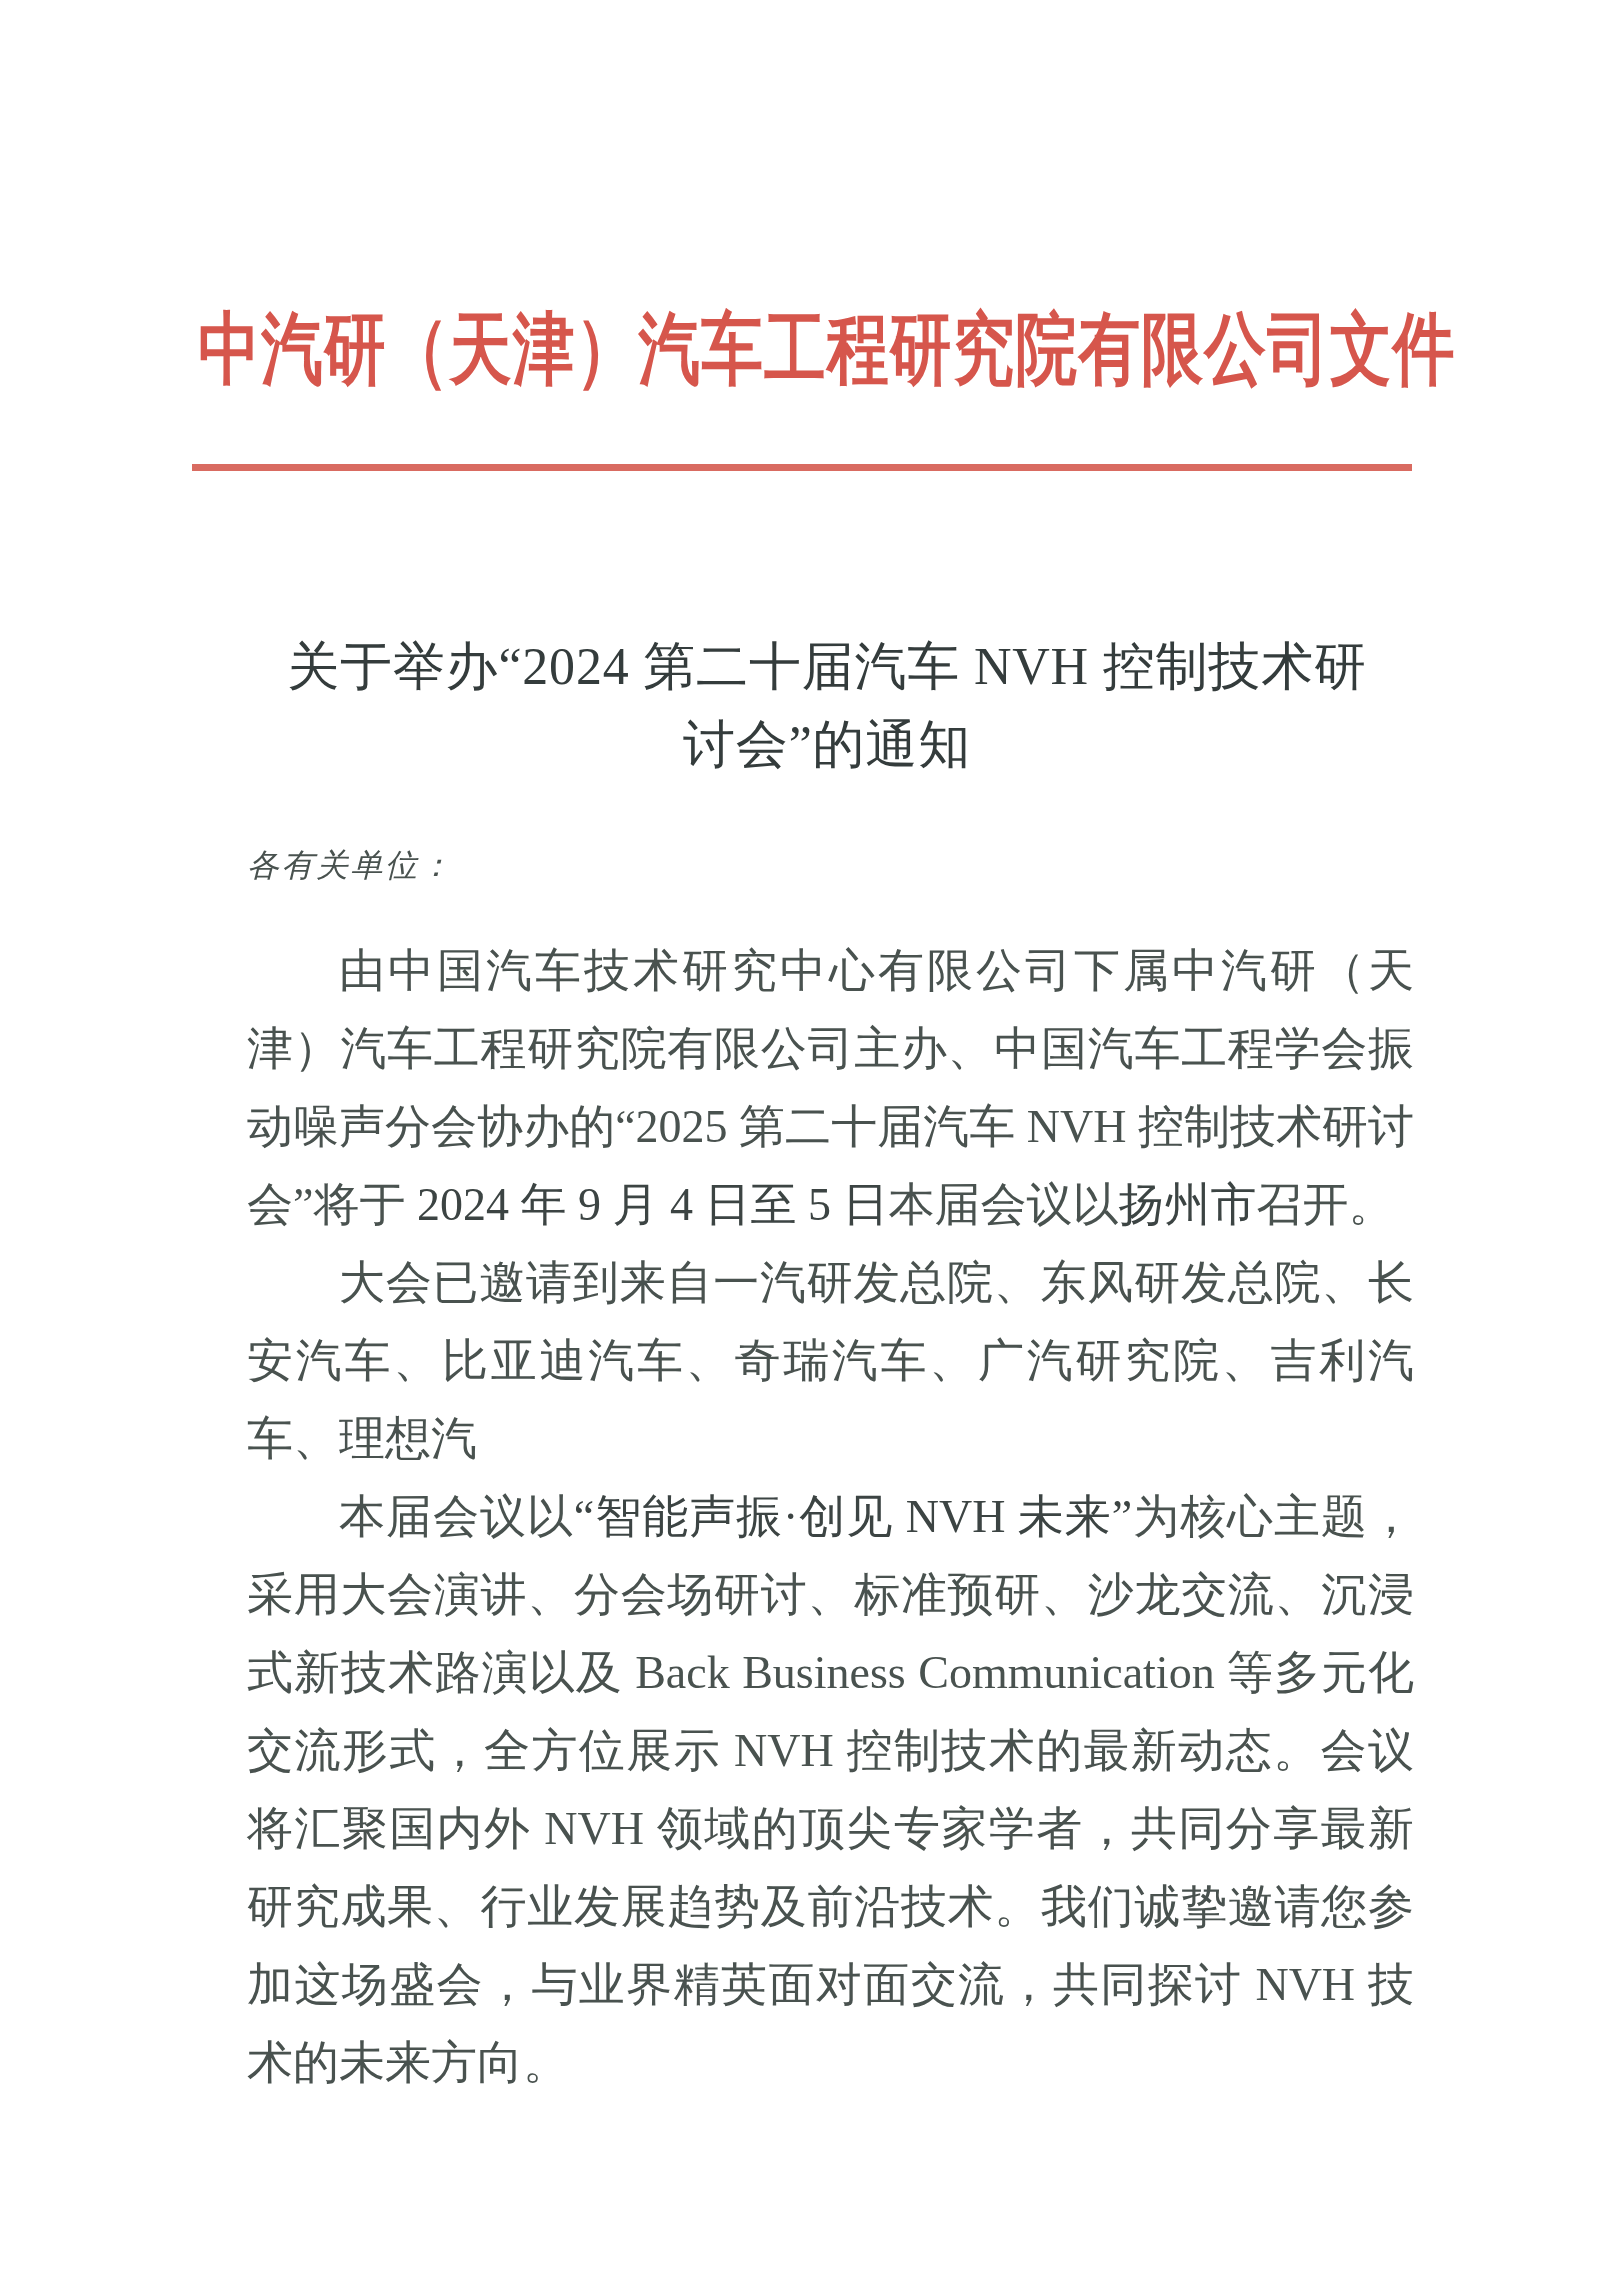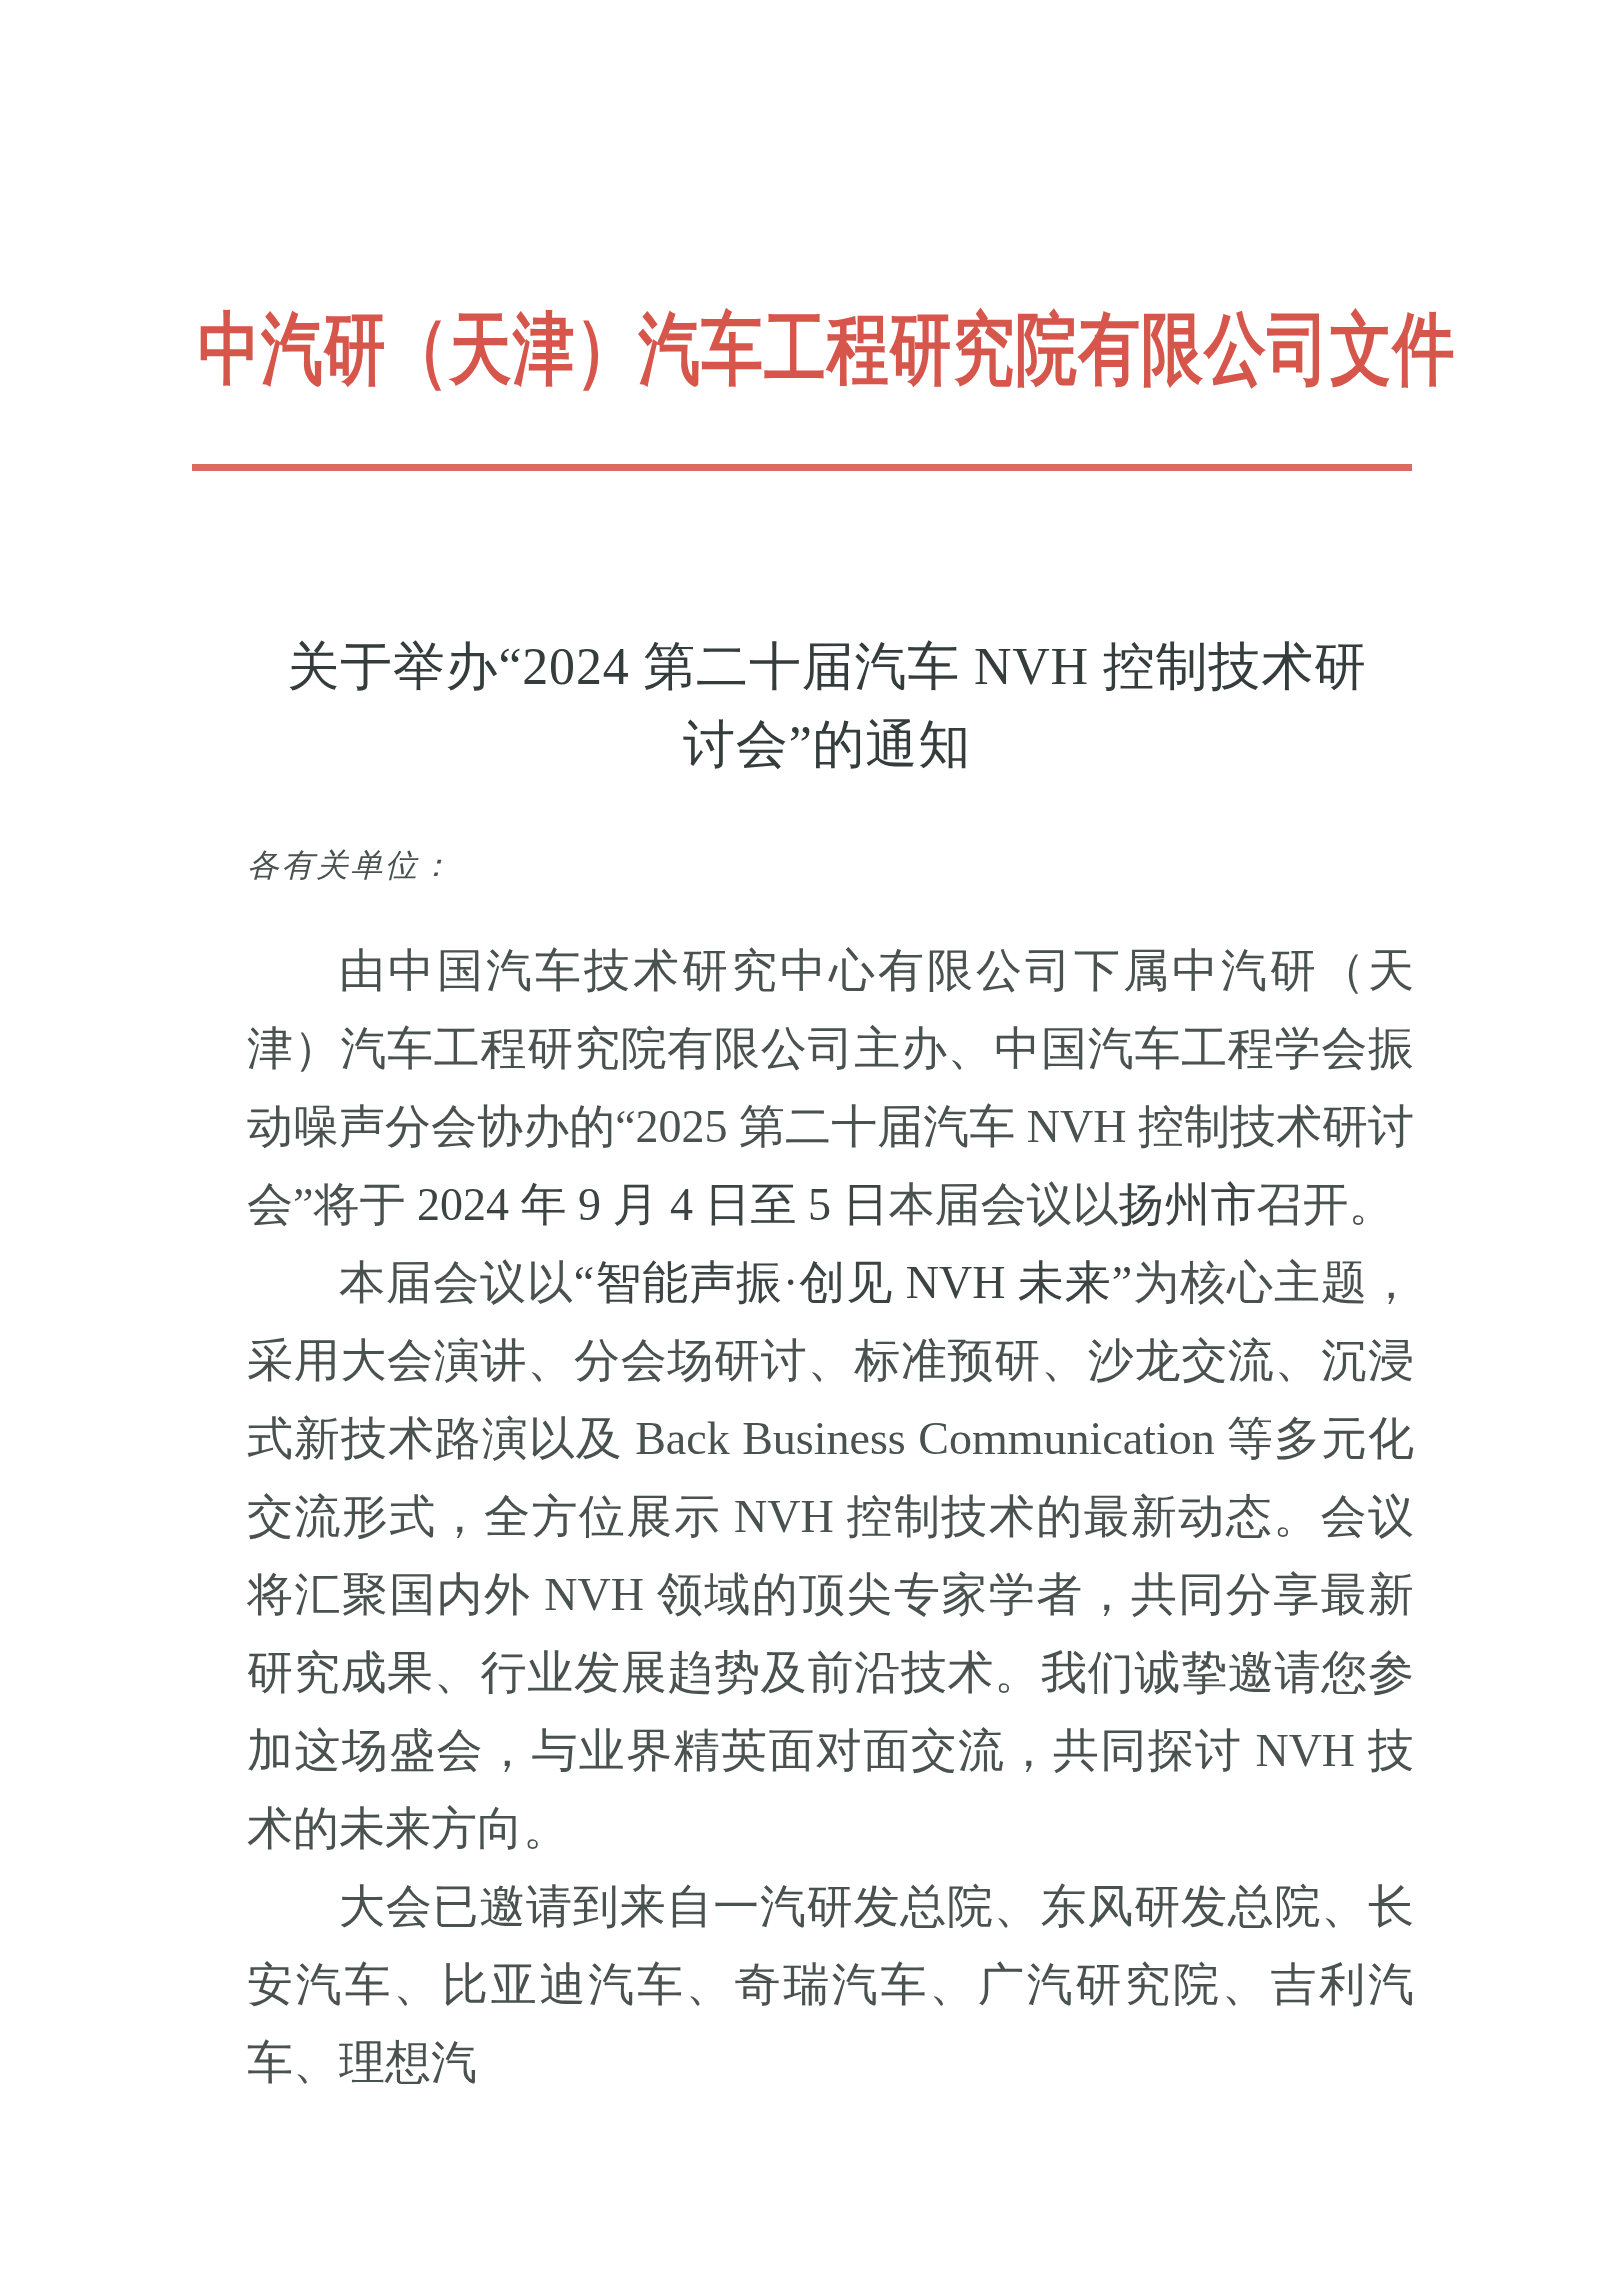--- a/index.html
+++ b/index.html
@@ -108,18 +108,18 @@
 
   <div class="notice-title">
     <div>关于举办“2024 第二十届汽车 NVH 控制技术研</div>
     <div>讨会”的通知</div>
   </div>
 
   <div class="salutation">各有关单位：</div>
 
   <div class="body-block">
       <p class="para"><span class="run">由中国汽车技术研究中心有限公司下属中汽研（天津）汽车工程研究院有限公司主办、中国汽车工程学会振动噪声分会协办的“2025 第二十届汽车 NVH 控制技术研讨会”将于 </span><span class="run bold">2024 年 9 月 4 日至 5 日</span><span class="run">本届会议以</span><span class="run bold">扬州市</span><span class="run">召开。</span></p>
+      <p class="para"><span class="run">大会已邀请到来自一汽研发总院、东风研发总院、长安汽车、比亚迪汽车、奇瑞汽车、广汽研究院、吉利汽车、理想汽</span></p>
       <p class="para"><span class="run">本届会议以</span><span class="run bold">“智能声振·创见 NVH 未来”</span><span class="run">为核心主题，采用大会演讲、分会场研讨、标准预研、沙龙交流、沉浸式新技术路演以及 Back Business Communication 等多元化交流形式，全方位展示 NVH 控制技术的最新动态。会议将汇聚国内外 NVH 领域的顶尖专家学者，共同分享最新研究成果、行业发展趋势及前沿技术。我们诚挚邀请您参加这场盛会，与业界精英面对面交流，共同探讨 NVH 技术的未来方向。</span></p>
-      <p class="para"><span class="run">大会已邀请到来自一汽研发总院、东风研发总院、长安汽车、比亚迪汽车、奇瑞汽车、广汽研究院、吉利汽车、理想汽</span></p>
     </div>
 
 </div>
 
 
 </body></html>

